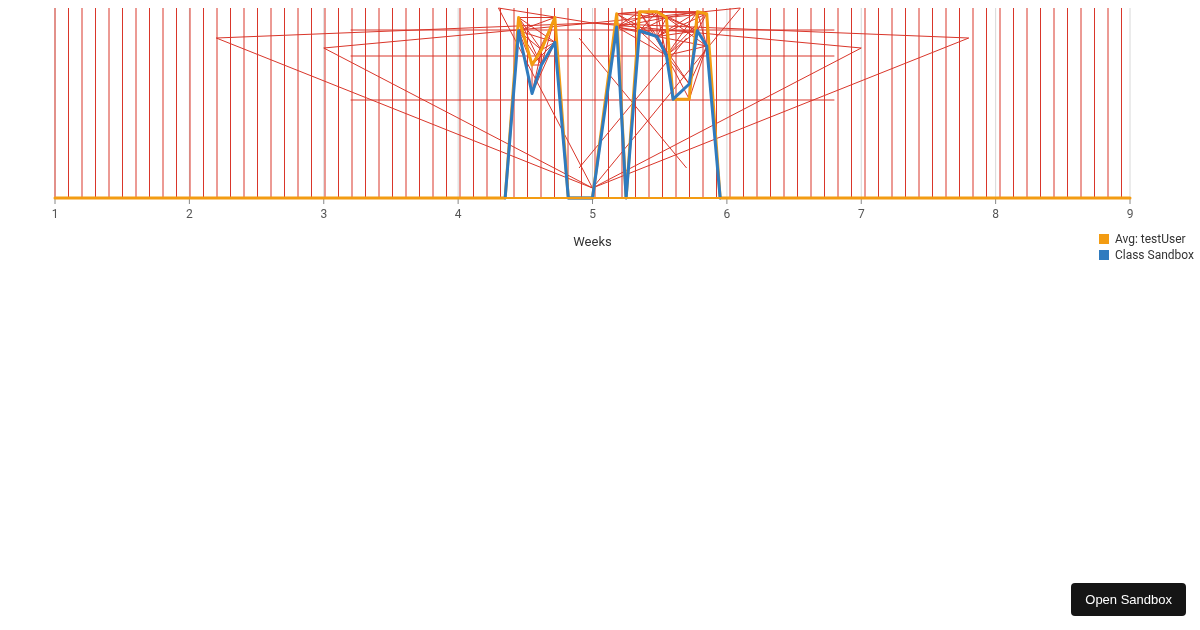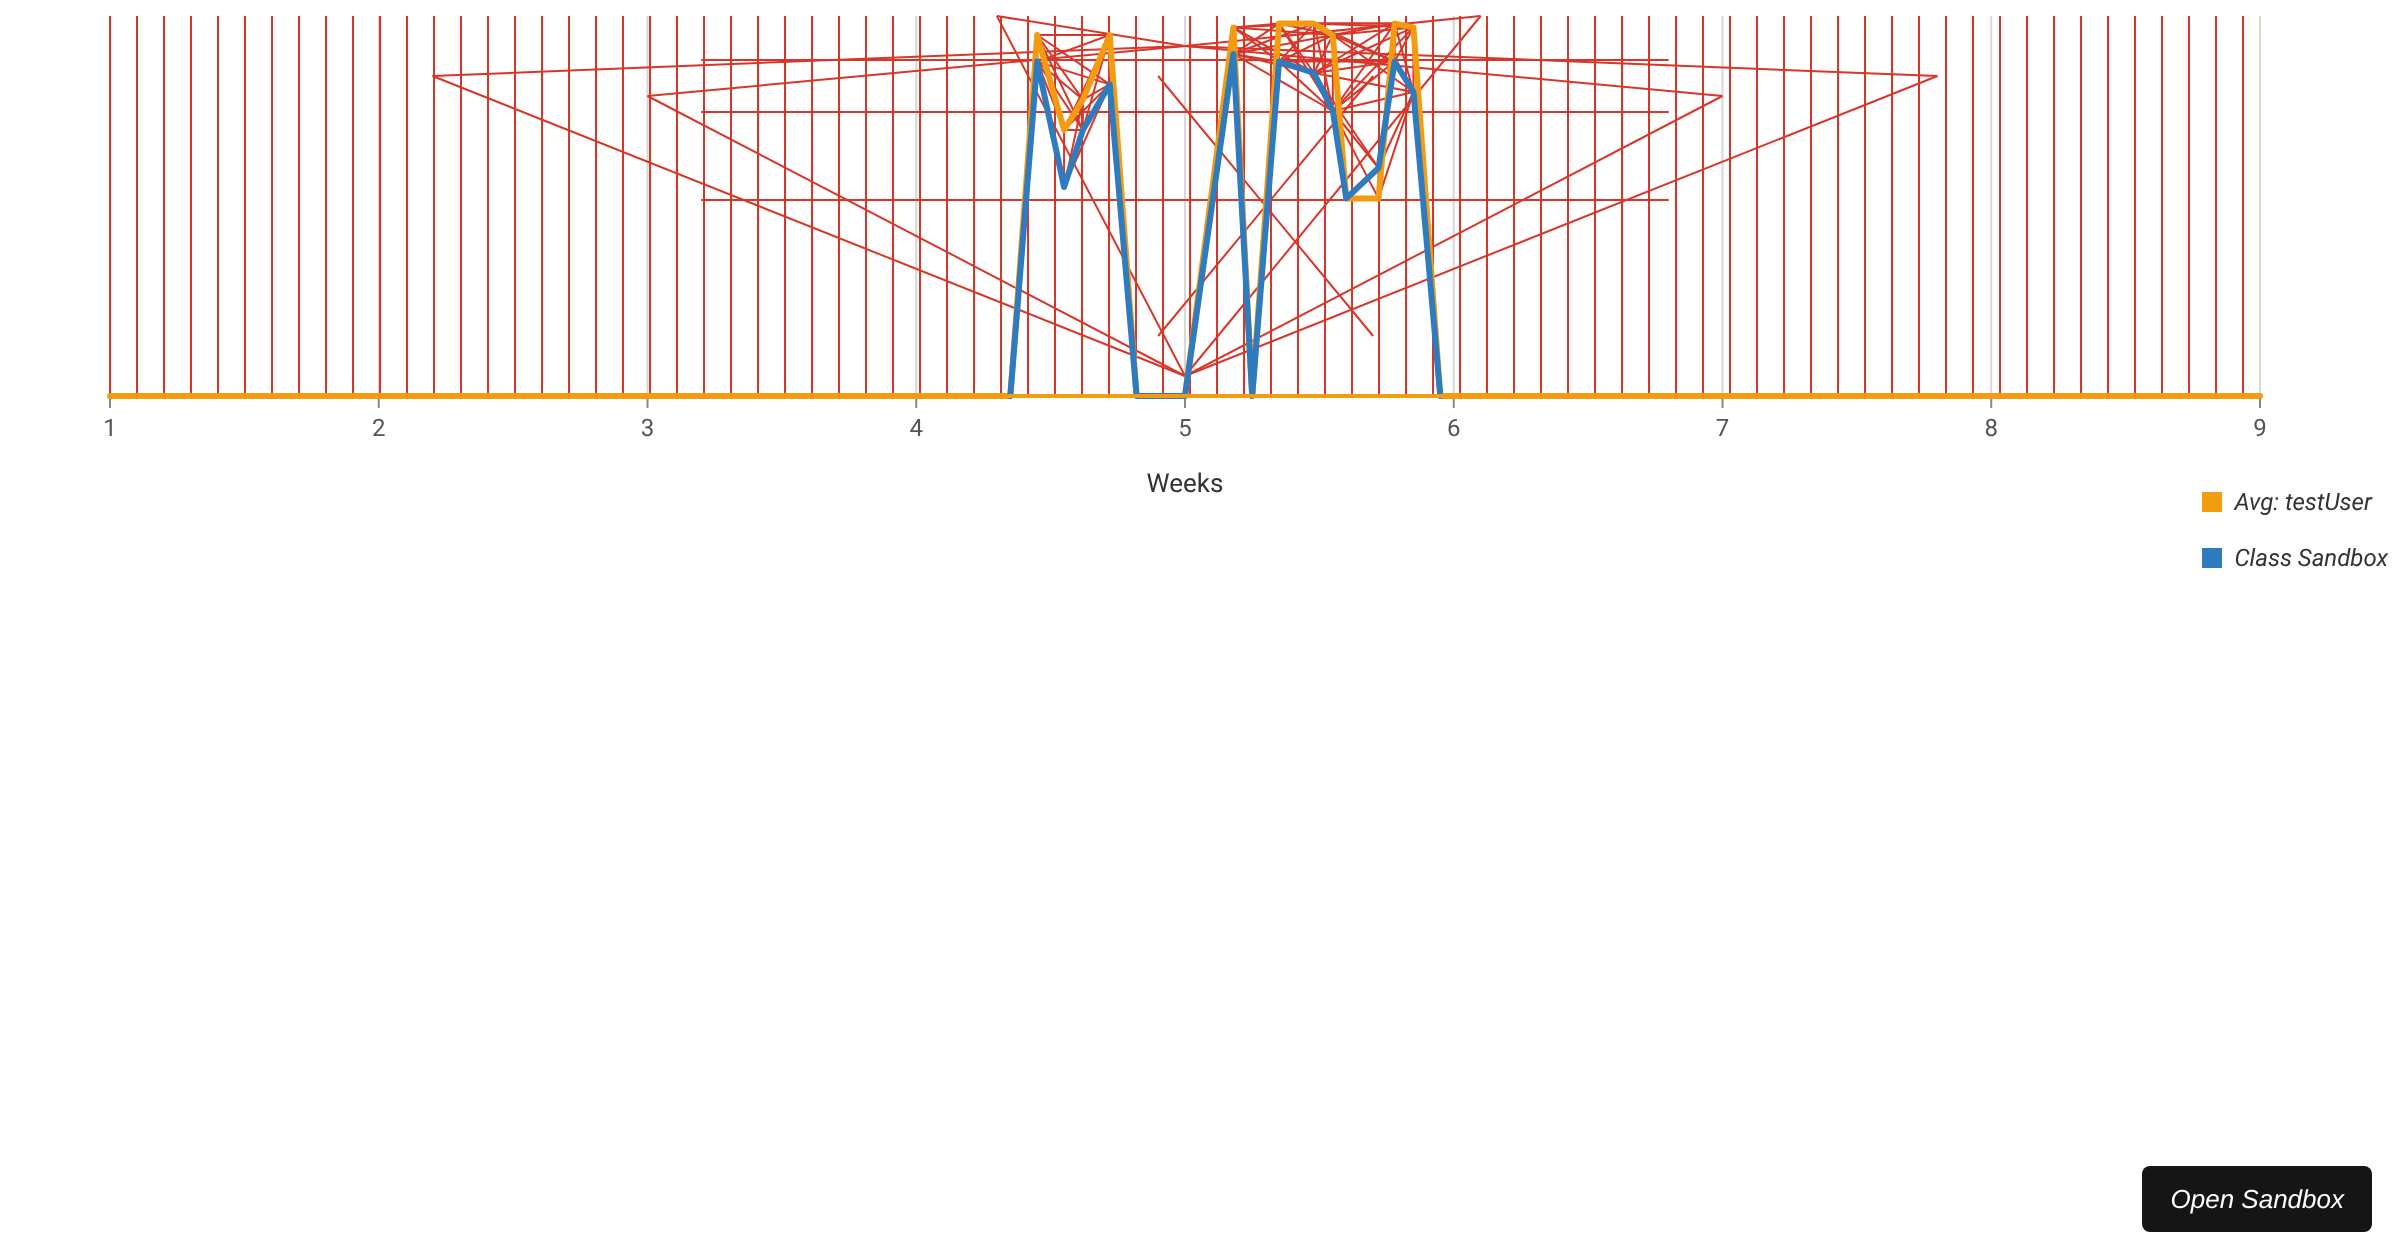--- a/index.html
+++ b/index.html
@@ -27,40 +27,38 @@
     right: 6px;
     top: 230px;
     font-size: 12px;
     color: #333;
   }
   .legend-row {
     display: flex;
     align-items: center;
     gap: 6px;
     justify-content: flex-start;
-    margin-top: 14px;
-    font-style: italic;
+    margin-top: 2px;
   }
   .swatch {
     width: 10px;
     height: 10px;
     display: inline-block;
   }
   .open-sandbox {
     position: absolute;
     right: 14px;
     bottom: 14px;
     background: #151515;
     color: #fff;
     border: none;
     border-radius: 4px;
     padding: 9px 14px;
     font-size: 13px;
     cursor: pointer;
-    font-style: italic;
   }
 </style>
 </head>
 <body>
 
 <div class="chart-wrap">
   <svg id="chart-svg" width="1200" height="260">
       <line x1="55" y1="8" x2="55" y2="198" stroke="#d8d8d8" stroke-width="1"></line>
       <line x1="189.375" y1="8" x2="189.375" y2="198" stroke="#d8d8d8" stroke-width="1"></line>
       <line x1="323.75" y1="8" x2="323.75" y2="198" stroke="#d8d8d8" stroke-width="1"></line>

